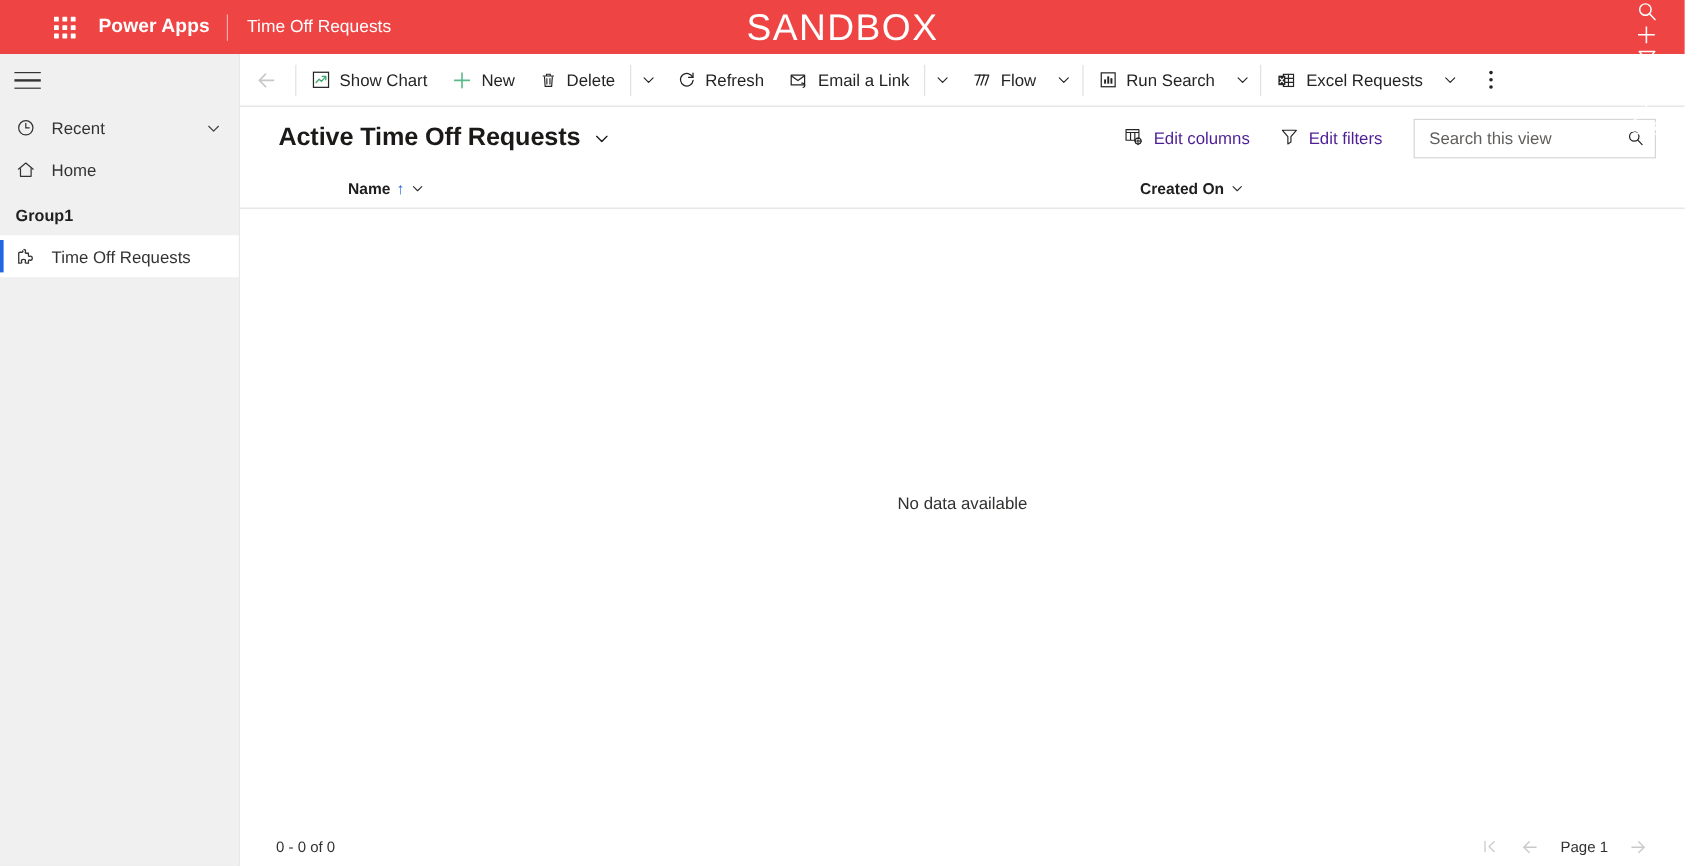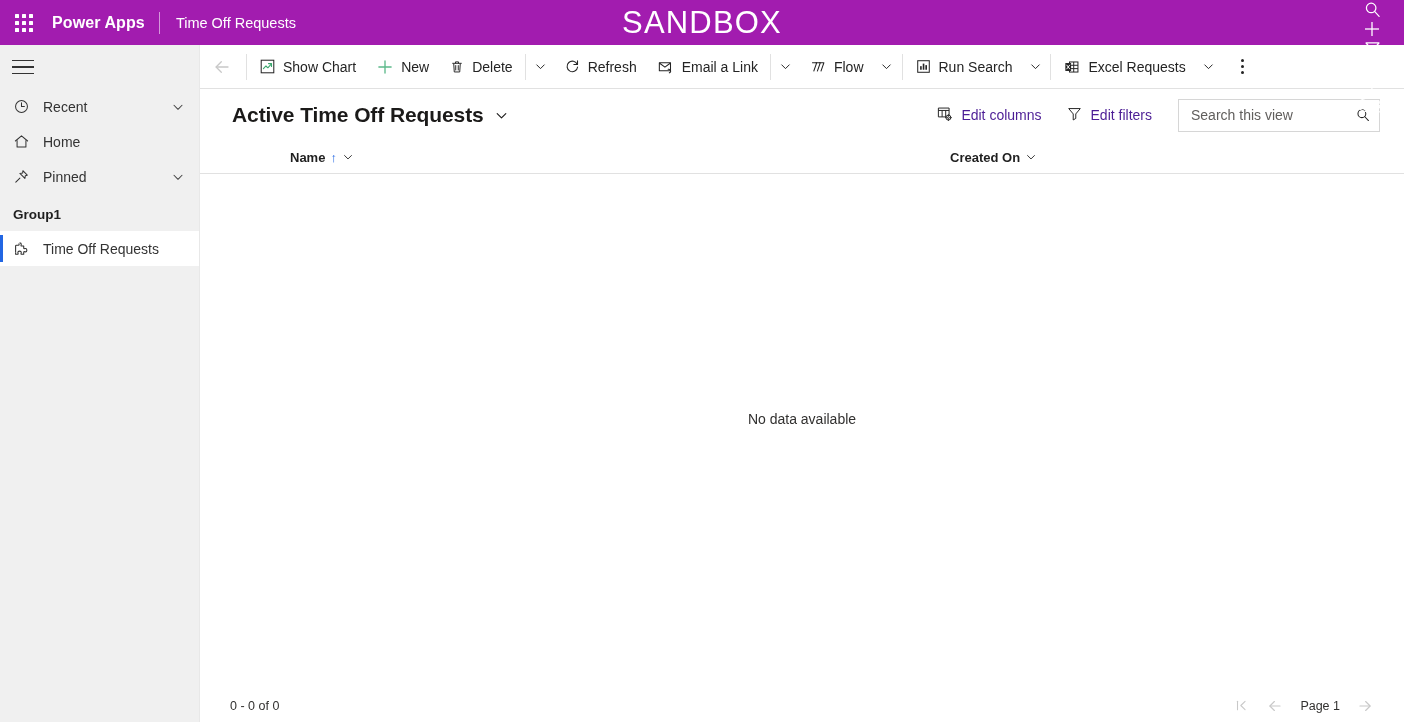--- a/index.html
+++ b/index.html
@@ -9,24 +9,25 @@
     overflow: hidden;
     font-family: "Liberation Sans", sans-serif;
     background: #ffffff;
     color: #323130;
   }
   .app { position: relative; width: 1404px; height: 722px; display: flex; flex-direction: column; }
 
   
   .header {
     height: 45px; min-height: 45px;
-    background: #a21caf;
+    background: #ef4444;
     display: flex; align-items: center;
     position: relative;
     color: #ffffff;
+    padding-left: 30px;
   }
   .waffle {
     width: 48px; height: 45px;
     display: flex; align-items: center; justify-content: center;
     cursor: pointer;
   }
   .waffle-grid {
     width: 18px; height: 18px;
     display: grid; grid-template-columns: repeat(3, 4px); grid-template-rows: repeat(3, 4px);
     gap: 3px;
@@ -285,34 +286,20 @@
       <div class="nav-item">
         <span class="nav-ico">
           <svg width="17" height="17" viewBox="0 0 20 20" fill="none" stroke="#333333" stroke-width="1.2">
             <path d="M2.8 9.4L10 3.4l7.2 6" stroke-linecap="round" stroke-linejoin="round"></path>
             <path d="M4.8 8.4v8h10.4v-8" stroke-linejoin="round"></path>
           </svg>
         </span>
         <span class="nav-label">Home</span>
       </div>
 
-      <div class="nav-item">
-        <span class="nav-ico">
-          <svg width="17" height="17" viewBox="0 0 20 20" fill="none" stroke="#333333" stroke-width="1.2">
-            <path d="M11.6 3.2l5.2 5.2-2.3.6-.5 3.3-5.9-5.9 3.3-.5z" stroke-linejoin="round"></path>
-            <line x1="8.1" y1="11.9" x2="3.3" y2="16.7" stroke-linecap="round"></line>
-          </svg>
-        </span>
-        <span class="nav-label">Pinned</span>
-        <span class="nav-chev">
-          <svg width="14" height="14" viewBox="0 0 16 16" fill="none" stroke="#444444" stroke-width="1.2">
-            <path d="M3.4 6l4.6 4.6L12.6 6" stroke-linecap="round" stroke-linejoin="round"></path>
-          </svg>
-        </span>
-      </div>
 
       <div class="nav-group">Group1</div>
 
       <div class="nav-item selected">
         <span class="nav-ico">
           <svg width="18" height="18" viewBox="0 0 20 20" fill="none" stroke="#333333" stroke-width="1.2">
             <path d="M7.3 3.2c1.1 0 1.9.7 1.9 1.6 0 .5-.3.8-.3 1.2 0 .4.4.7.9.7h2.1v2.1c0 .5.3.9.7.9.4 0 .7-.3 1.2-.3.9 0 1.6.8 1.6 1.9s-.7 1.9-1.6 1.9c-.5 0-.8-.3-1.2-.3-.4 0-.7.4-.7.9v2.1h-2.1c-.5 0-.9-.3-.9-.7 0-.4.3-.7.3-1.2 0-.9-.8-1.6-1.9-1.6s-1.9.7-1.9 1.6c0 .5.3.8.3 1.2 0 .4-.4.7-.9.7H2.9v-2.1" stroke-linejoin="round"></path>
             <path d="M2.9 13.8V6.7c0-.5.4-.9.9-.9h2.1c.5 0 .9-.3.9-.7 0-.4-.3-.7-.3-1.2" stroke-linejoin="round"></path>
           </svg>
         </span>

